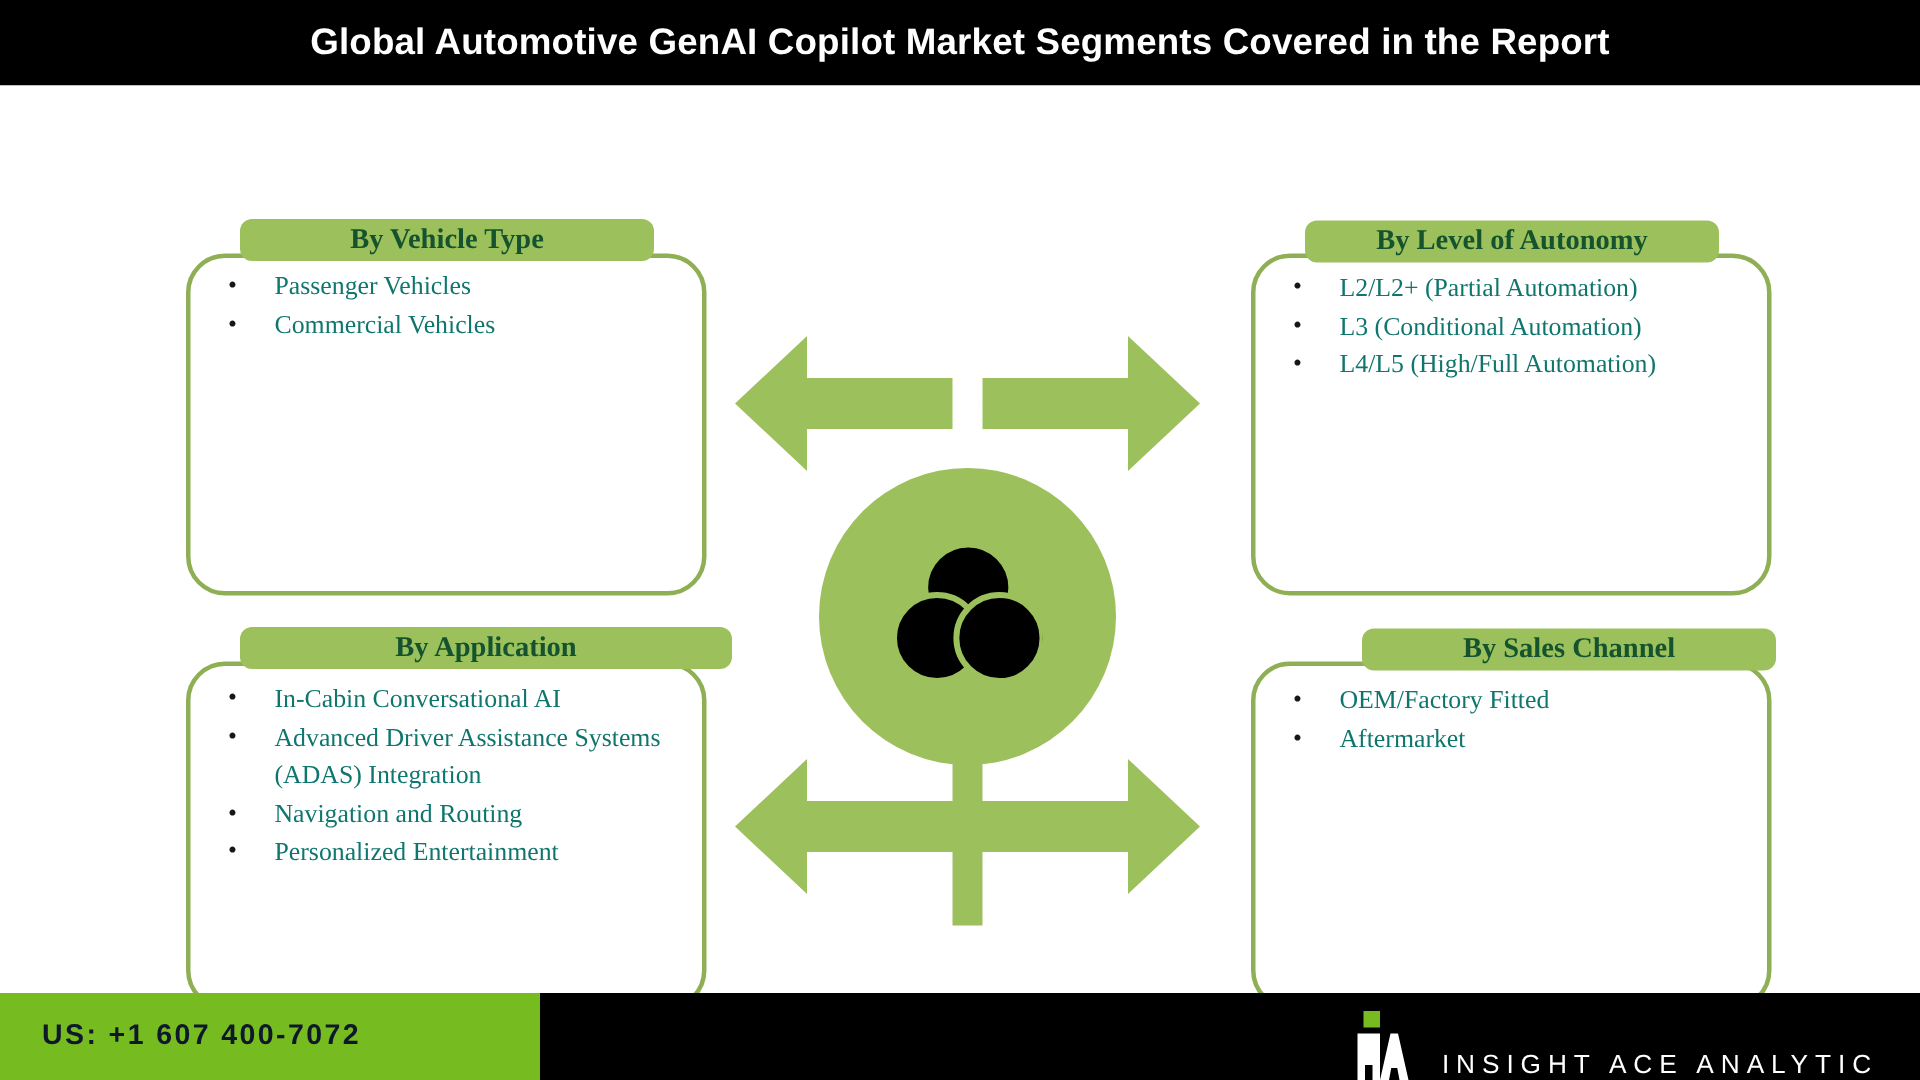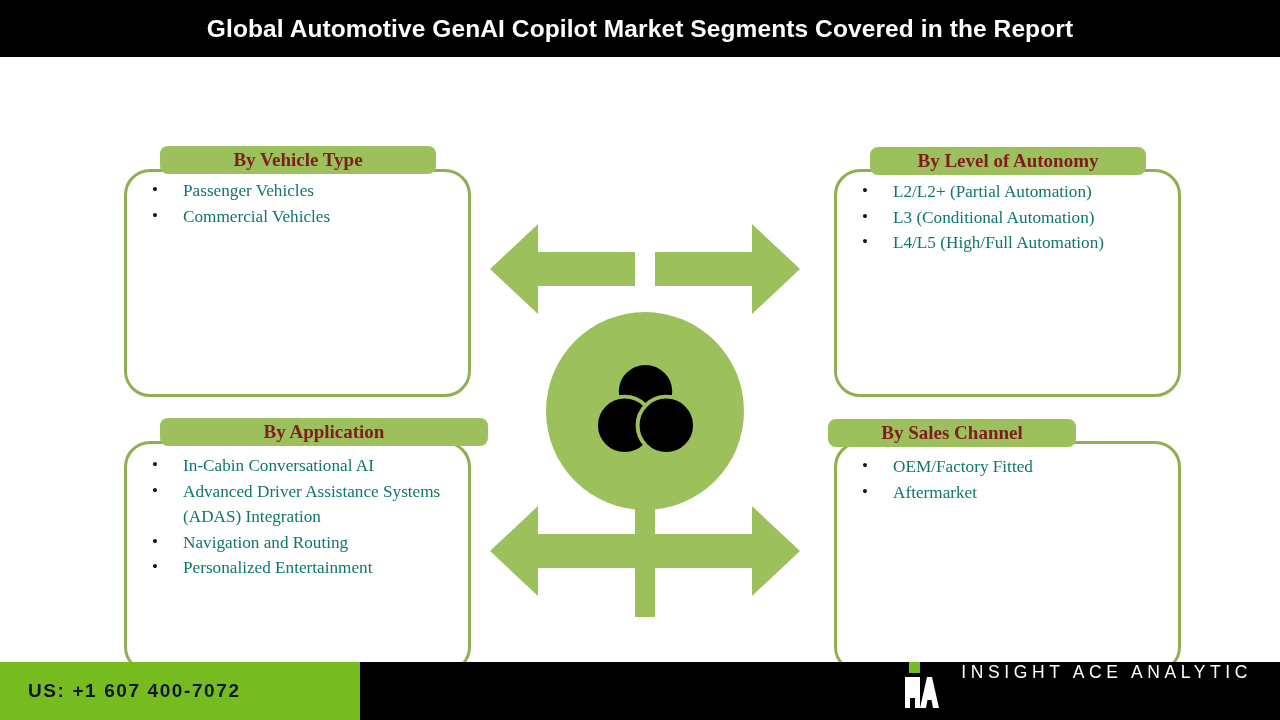--- a/index.html
+++ b/index.html
@@ -61,27 +61,27 @@
     background: #9CC05C;
     border-radius: 8px;
     display: flex;
     align-items: center;
     justify-content: center;
     z-index: 4;
   }
   .hdr-tl { left: 160px; top: 89px;  width: 276px; }
   .hdr-tr { left: 870px; top: 90px;  width: 276px; }
   .hdr-bl { left: 160px; top: 361px; width: 328px; }
-  .hdr-br { left: 828px; top: 362px; width: 248px; }
+  .hdr-br { left: 908px; top: 362px; width: 276px; }
 
   .card-header span {
     font-family: "Liberation Serif", serif;
     font-weight: bold;
     font-size: 19px;
-    color: #7f1d1d;
+    color: #14532d;
     white-space: nowrap;
   }
 
   
   .bullets {
     position: absolute;
     list-style: none;
     margin: 0;
     padding: 0;
     z-index: 3;
@@ -154,21 +154,21 @@
     font-size: 19px;
     letter-spacing: 1.6px;
     color: #0f172a;
     white-space: nowrap;
   }
   .brand {
     position: absolute;
     right: 28px; top: 0;
     height: 58px;
     display: flex;
-    align-items: flex-start;
+    align-items: flex-end;
   }
   .brand-mark {
     position: relative;
     width: 42px; height: 46px;
     margin-right: 18px;
   }
   .brand-name {
     font-family: "Liberation Sans", sans-serif;
     font-size: 17.5px;
     letter-spacing: 4.6px;

